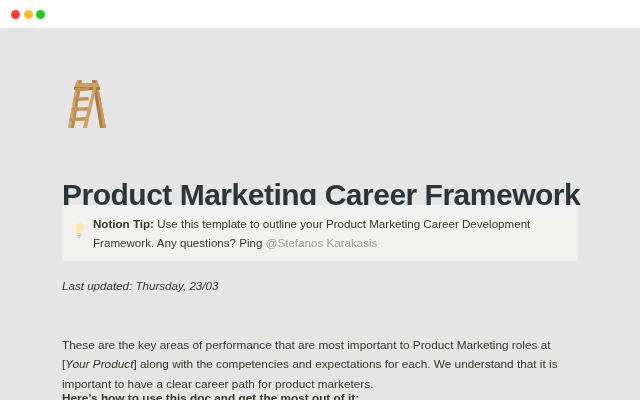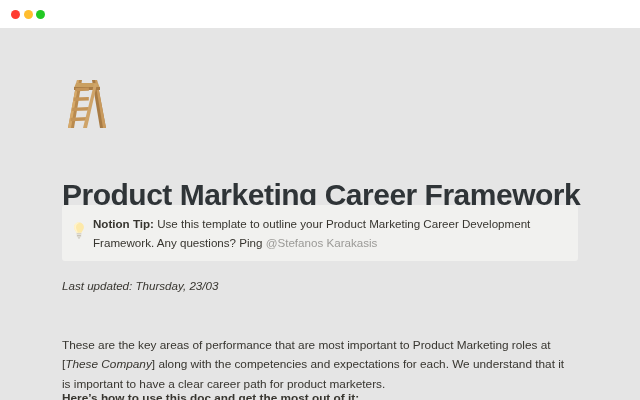--- a/index.html
+++ b/index.html
@@ -205,18 +205,18 @@
         </svg>
       </div>
       <div id="callout-text">
         <b>Notion Tip:</b><span> Use this template to outline your Product Marketing Career Development Framework. Any questions? Ping </span><span class="mention">@Stefanos Karakasis</span>
       </div>
     </div>
 
     <div id="last-updated">Last updated: Thursday, 23/03</div>
 
 
-    <p id="intro-paragraph"><span>These are the key areas of performance that are most important to Product Marketing roles at [</span><i>These Company</i><span>] along with the competencies and expectations for each. We understand that it is important to have a clear career path for product marketers.</span></p>
+    <p id="intro-paragraph"><span>These are the key areas of performance that are most important to Product Marketing roles at [</span><i>Your Product</i><span>] along with the competencies and expectations for each. We understand that it is important to have a clear career path for product marketers.</span></p>
 
     <p id="usage-lead">Here’s how to use this doc and get the most out of it:</p>
 
   </div>
 </div>
 
 </body></html>

